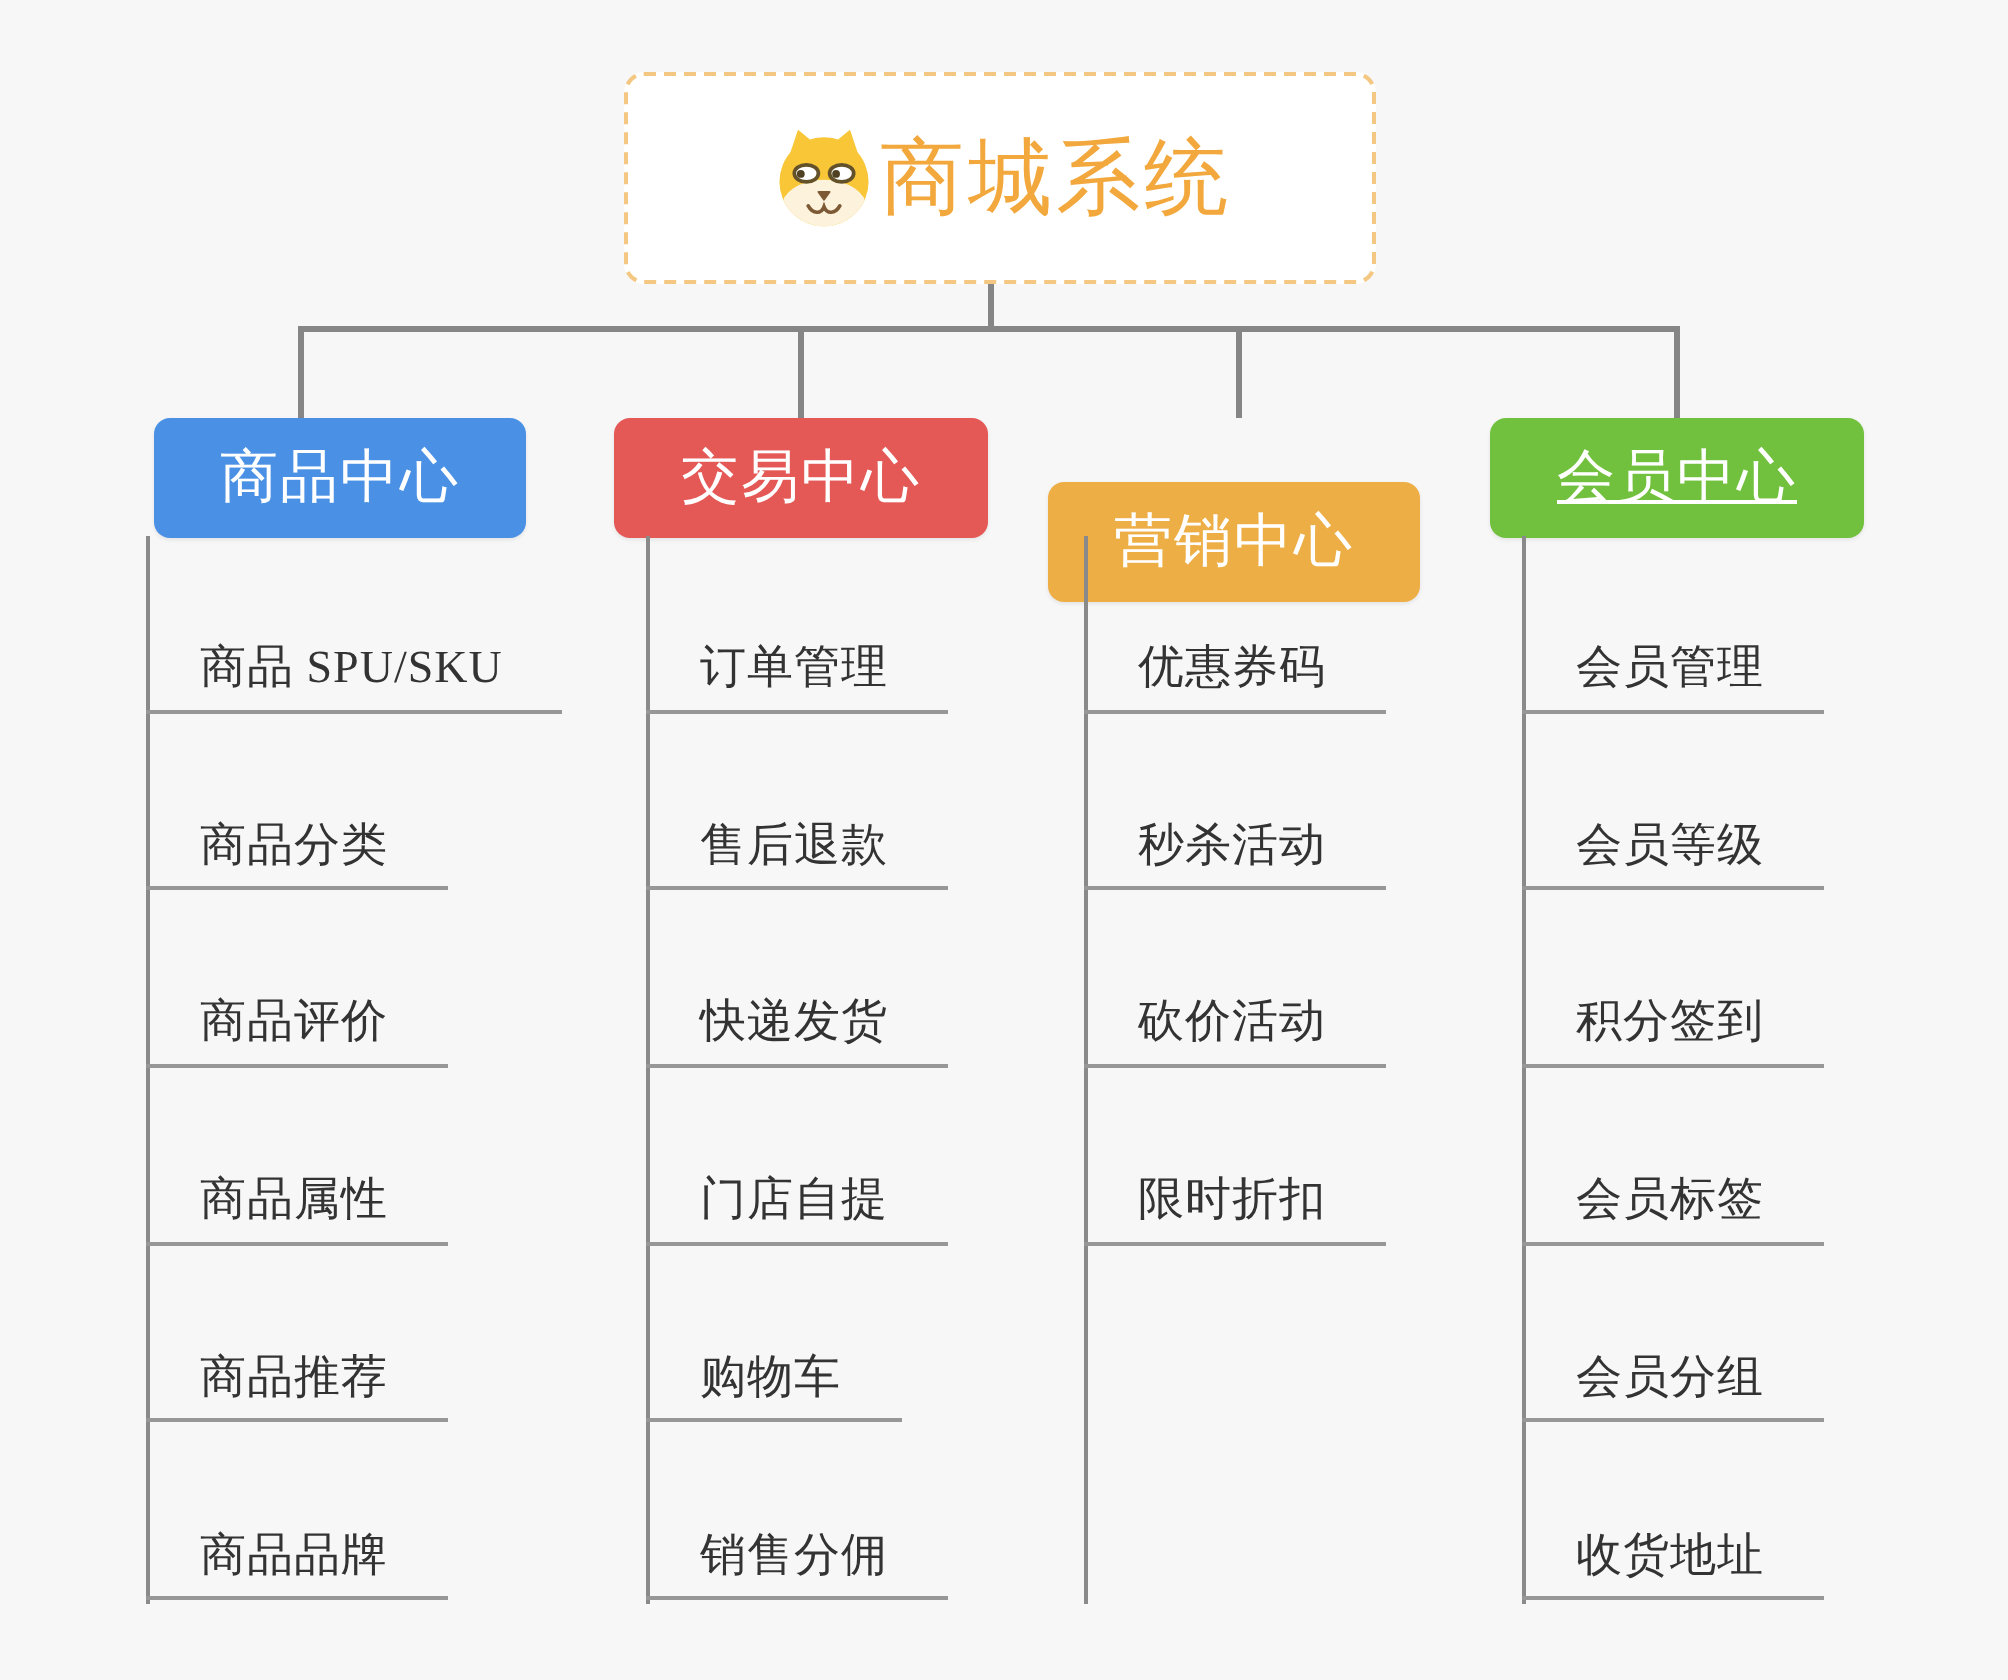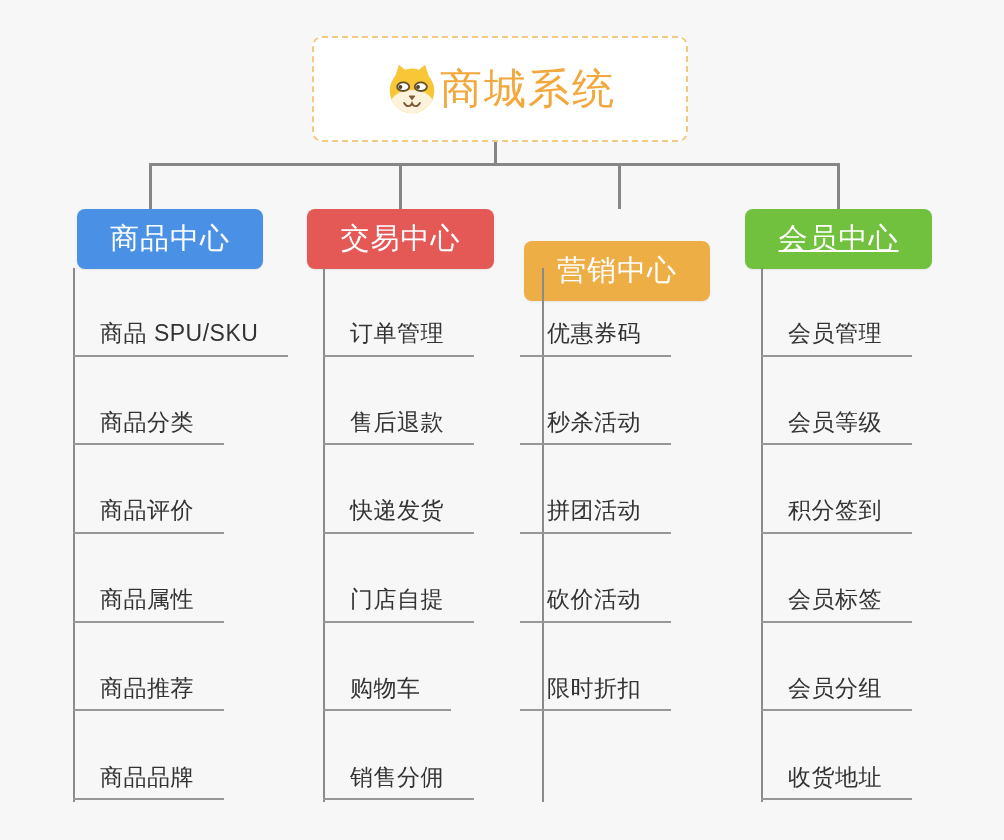--- a/index.html
+++ b/index.html
@@ -24,21 +24,21 @@
   .dog { width:56px; height:52px; display:inline-block; }
 
   .branch-node {
     position:absolute; top:209px; height:60px;
     border-radius:8px;
     display:flex; align-items:center; justify-content:center;
     color:#ffffff; font-size:29px; letter-spacing:1px;
     box-shadow:0 1px 2px rgba(0,0,0,0.08);
   }
 
-  .children { position:absolute; top:268px; display:flex; flex-direction:column; }
+  .children { position:absolute; top:268px; display:flex; flex-direction:column;font-family:Liberation Serif, serif; }
   .leaf-row { height:88.7px; display:flex; align-items:flex-end; }
   .leaf-label {
     font-size:23px; color:#333333; letter-spacing:0.5px;
     padding:0 30px 7px 27px;
     border-bottom:2px solid #979797;
     white-space:nowrap;
     line-height:1.2;
   }
 </style>
 </head>
@@ -117,29 +117,26 @@
       </div>
       <div class="leaf-row">
         <span class="leaf-label">销售分佣</span>
       </div>
     </div>
     <div class="line" style="left: 617.5px; top: 163px; width: 3px; height: 46px;"></div>
     <div class="branch-node" style="left: 524px; width: 186px; background: rgb(238, 174, 70); margin-top: 32px;">
       <span>营销中心</span>
     </div>
     <div class="trunk" style="left: 542px; top: 268px; height: 534px;"></div>
-    <div class="children" style="left: 520px;">
+    <div class="children" style="left: 542px;">
       <div class="leaf-row">
         <span class="leaf-label">优惠券码</span>
       </div>
       <div class="leaf-row">
         <span class="leaf-label">秒杀活动</span>
-      </div>
-      <div class="leaf-row">
-        <span class="leaf-label">拼团活动</span>
       </div>
       <div class="leaf-row">
         <span class="leaf-label">砍价活动</span>
       </div>
       <div class="leaf-row">
         <span class="leaf-label">限时折扣</span>
       </div>
     </div>
     <div class="line" style="left: 837px; top: 163px; width: 3px; height: 46px;"></div>
     <div class="branch-node" style="left: 745px; width: 187px; background: rgb(113, 193, 62); text-decoration: underline;">

